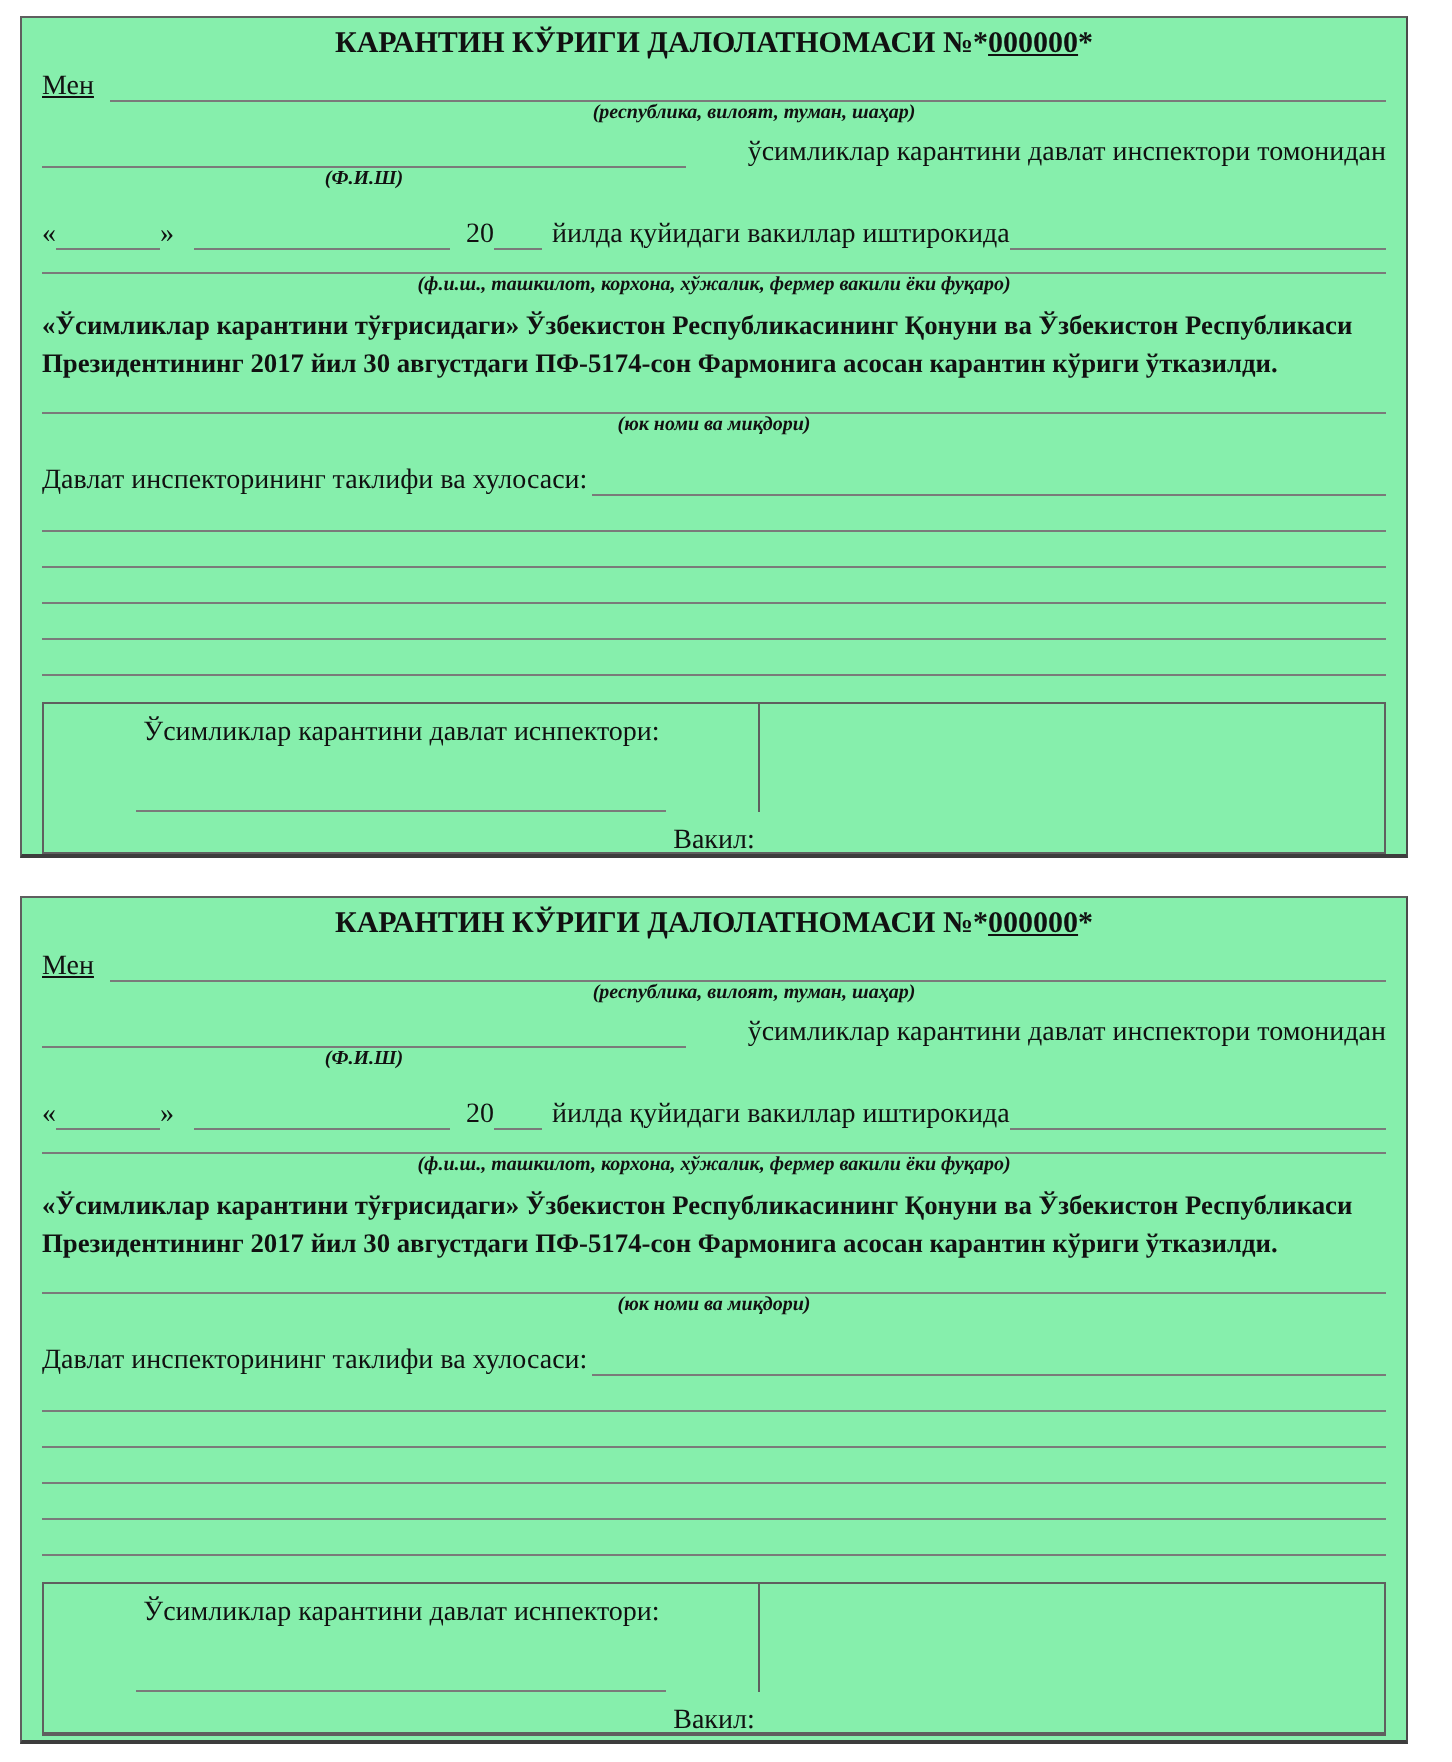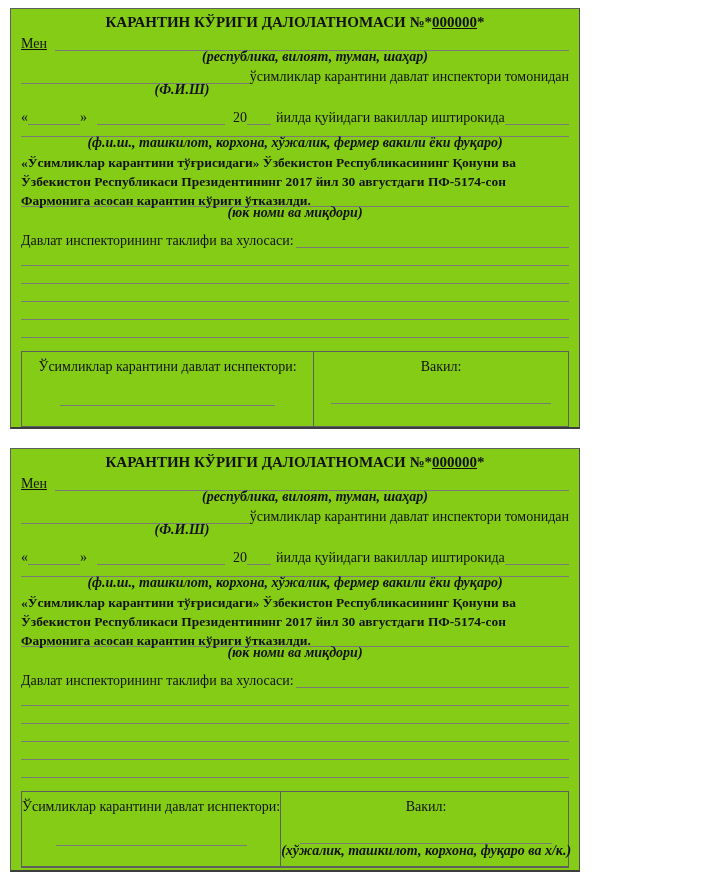--- a/index.html
+++ b/index.html
@@ -4,27 +4,27 @@
 <style>
   * { box-sizing: border-box; }
   html, body {
     margin: 0; padding: 0;
     width: 726px; height: 881px;
     background: #ffffff;
     font-family: "Liberation Serif", "DejaVu Serif", serif;
     color: #111111;
   }
   .form {
-    width: 570px;
+    width: 694px;
     margin-left: 10px;
     border: 1px solid #5f5f5f;
     border-bottom: 2px solid #3d3d3d;
     border-right-color: #4a4a4a;
     padding: 0 10px;
-    background: #84cc16;
+    background: #86efac;
     overflow: hidden;
   }
   .form--first  { margin-top: 8px;  height: 421px; }
   .form--second { margin-top: 19px; height: 424px; }
 
   .f-title {
     height: 25px; padding-top: 5px;
     text-align: center;
     font-weight: bold; font-size: 15px;
     white-space: nowrap;
@@ -33,21 +33,21 @@
 
   .row { display: flex; align-items: flex-end; font-size: 14px; line-height: 15px; }
   .bl  { border-bottom: 1px solid #7a7a7a; }
 
   .row-men { margin-top: 1px; height: 16px; }
   .row-men .label { padding-right: 8px; text-decoration: underline; }
   .men-line { flex: 1; height: 14px; }
 
   .cap {
     font-weight: bold; font-style: italic;
-    font-size: 14px; height: 12px; line-height: 12px;
+    font-size: 10px; height: 12px; line-height: 12px;
     white-space: nowrap;
   }
   .cap-region { margin-left: 40px; text-align: center; }
 
   .row-insp { margin-top: 4px; height: 17px; justify-content: flex-end; }
   .fio-line { width: 322px; height: 14px; }
   .insp-text { flex: 1; text-align: right; white-space: nowrap; }
   .cap-fio { width: 322px; text-align: center; }
 
   .row-date { margin-top: 12px; height: 17px; }
@@ -70,20 +70,21 @@
   .row-concl { margin-top: 12px; height: 17px; justify-content: center; }
   .concl-line { flex: 1; height: 14px; margin-left: 2px; }
 
   .wline { height: 18px; border-bottom: 1px solid #7a7a7a; }
 
   .sig-table {
     margin-top: 13px; height: 77px;
     border: 1px solid #5f5f5f;
     border-bottom-width: 2px;
     display: flex;
+    flex-direction: column;
   }
   .sig-cell { padding-top: 7px; }
   .sig-left { width: 53.5%; border-right: 1px solid #5f5f5f; }
   .sig-right { flex: 1; }
   .sig-head { text-align: center; font-size: 14px; height: 17px; white-space: nowrap; }
   .sig-line { border-bottom: 1px solid #7a7a7a; height: 1px; }
   .sig-line-left  { width: 74%; margin: 29px auto 0; }
   .sig-line-right { width: 87%; margin: 27px auto 0; }
   .sig-cap { text-align: center; margin-top: 1px; }
 </style>

